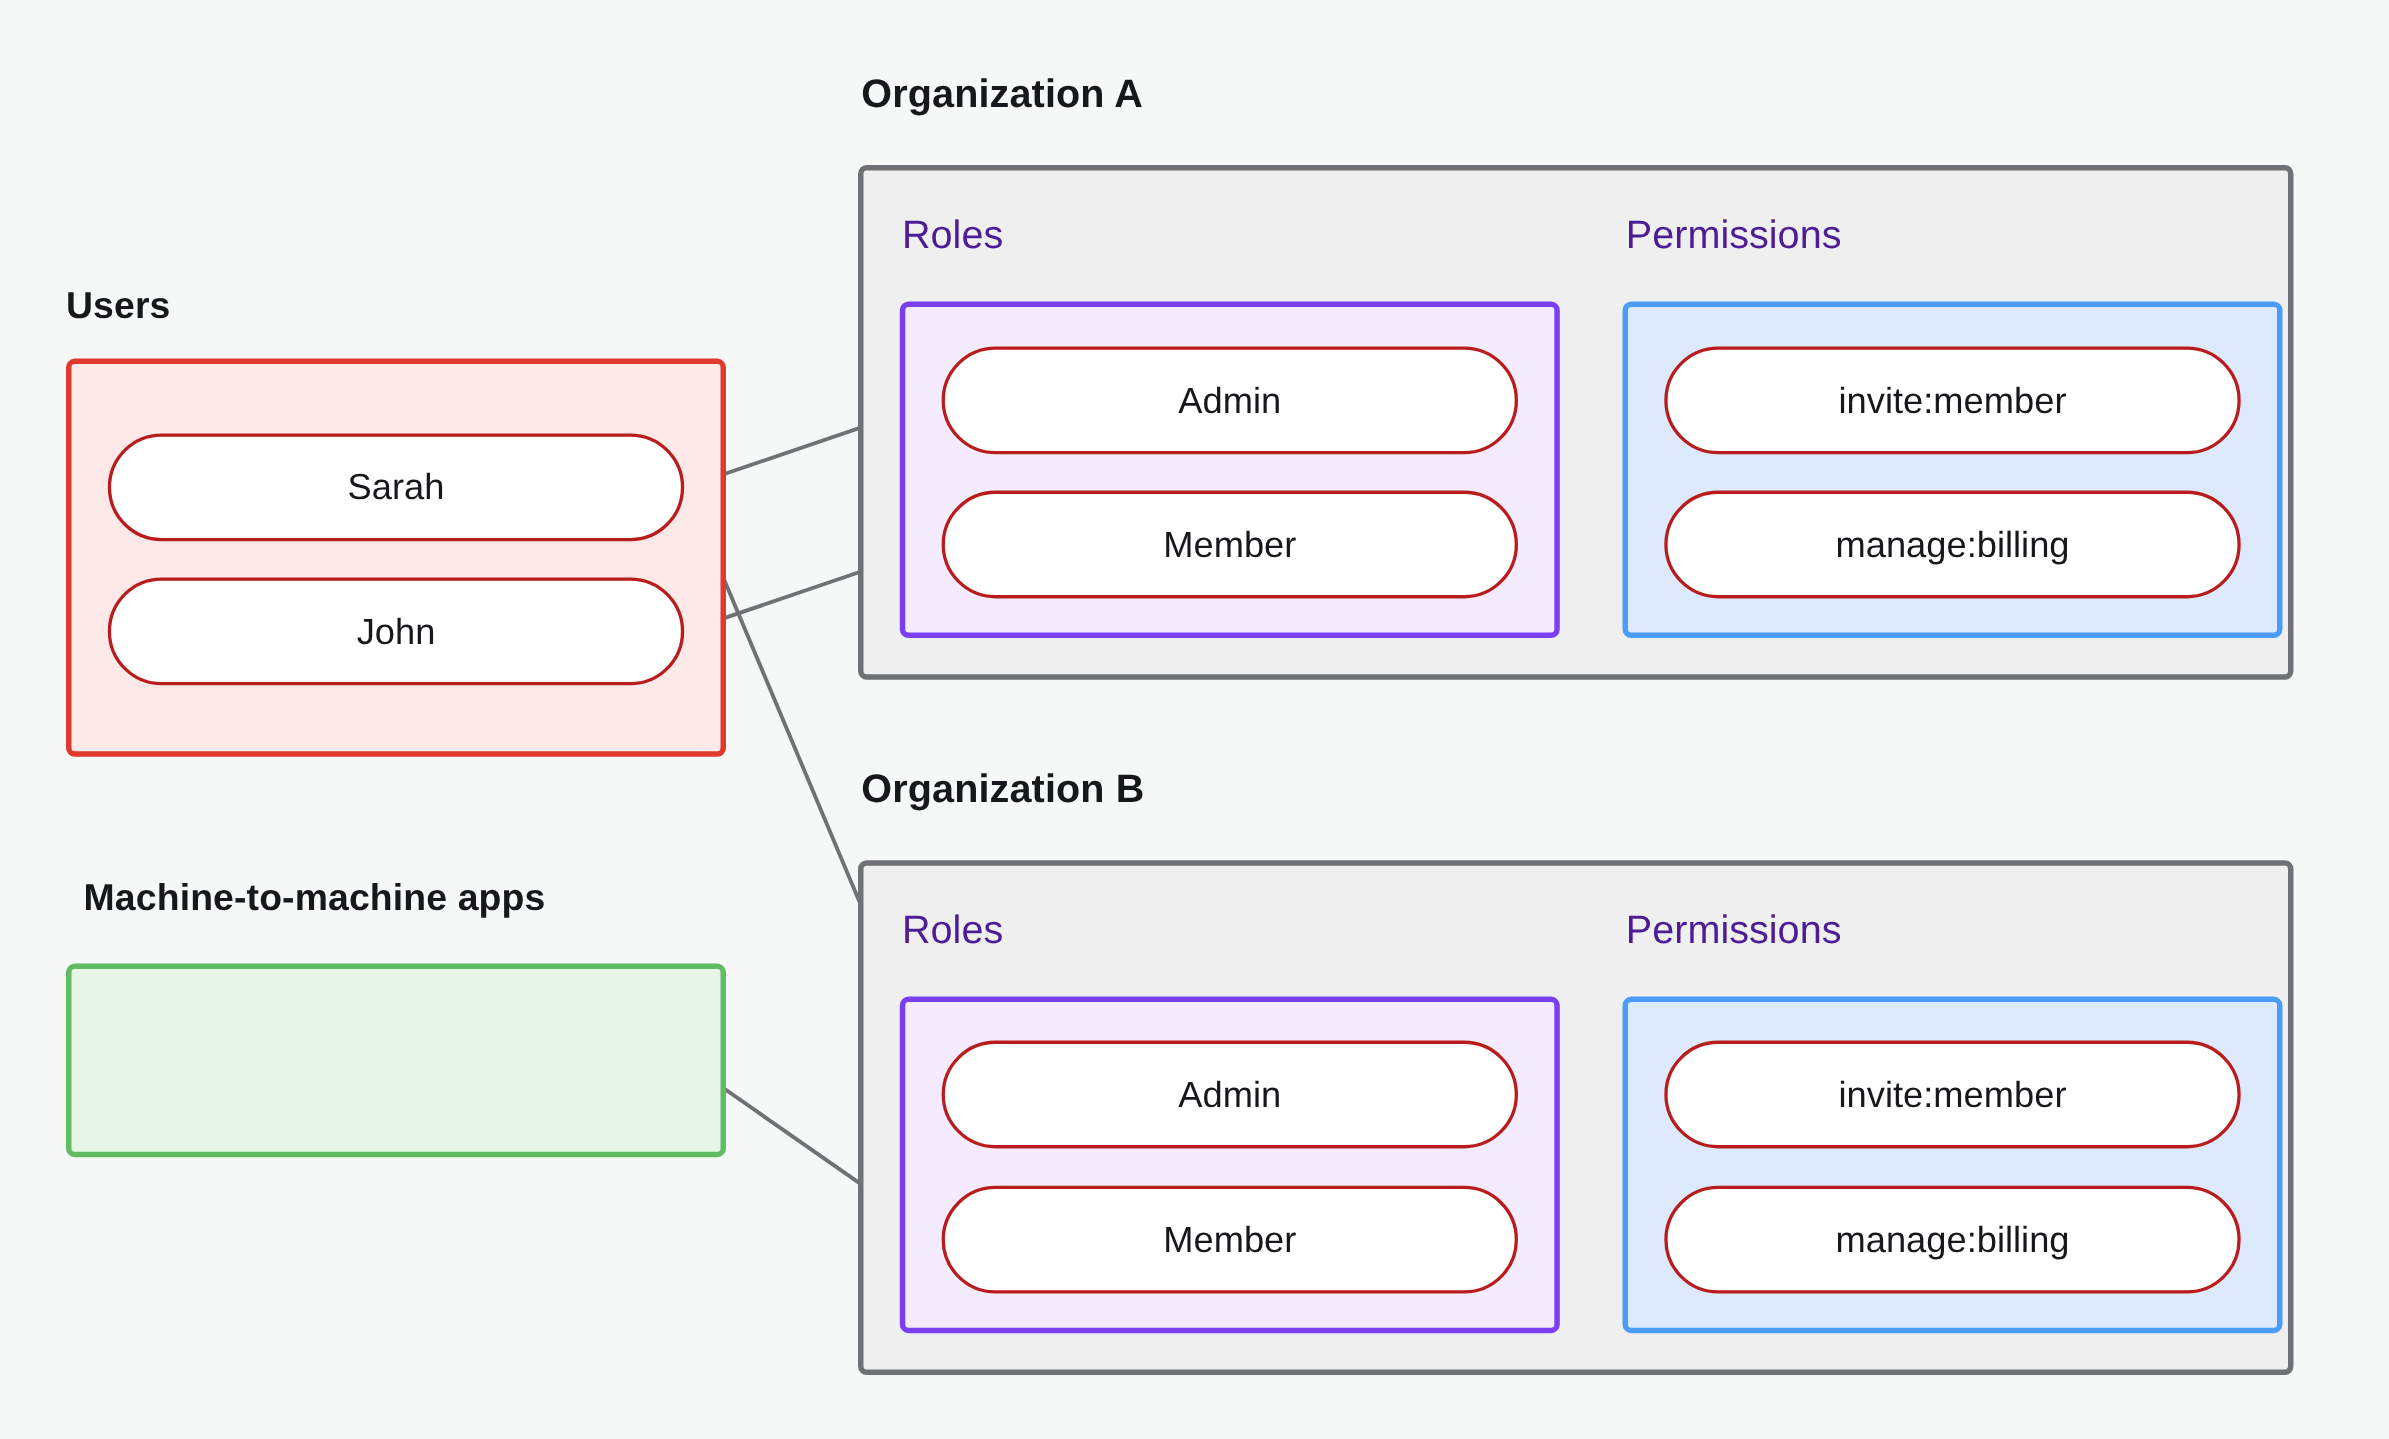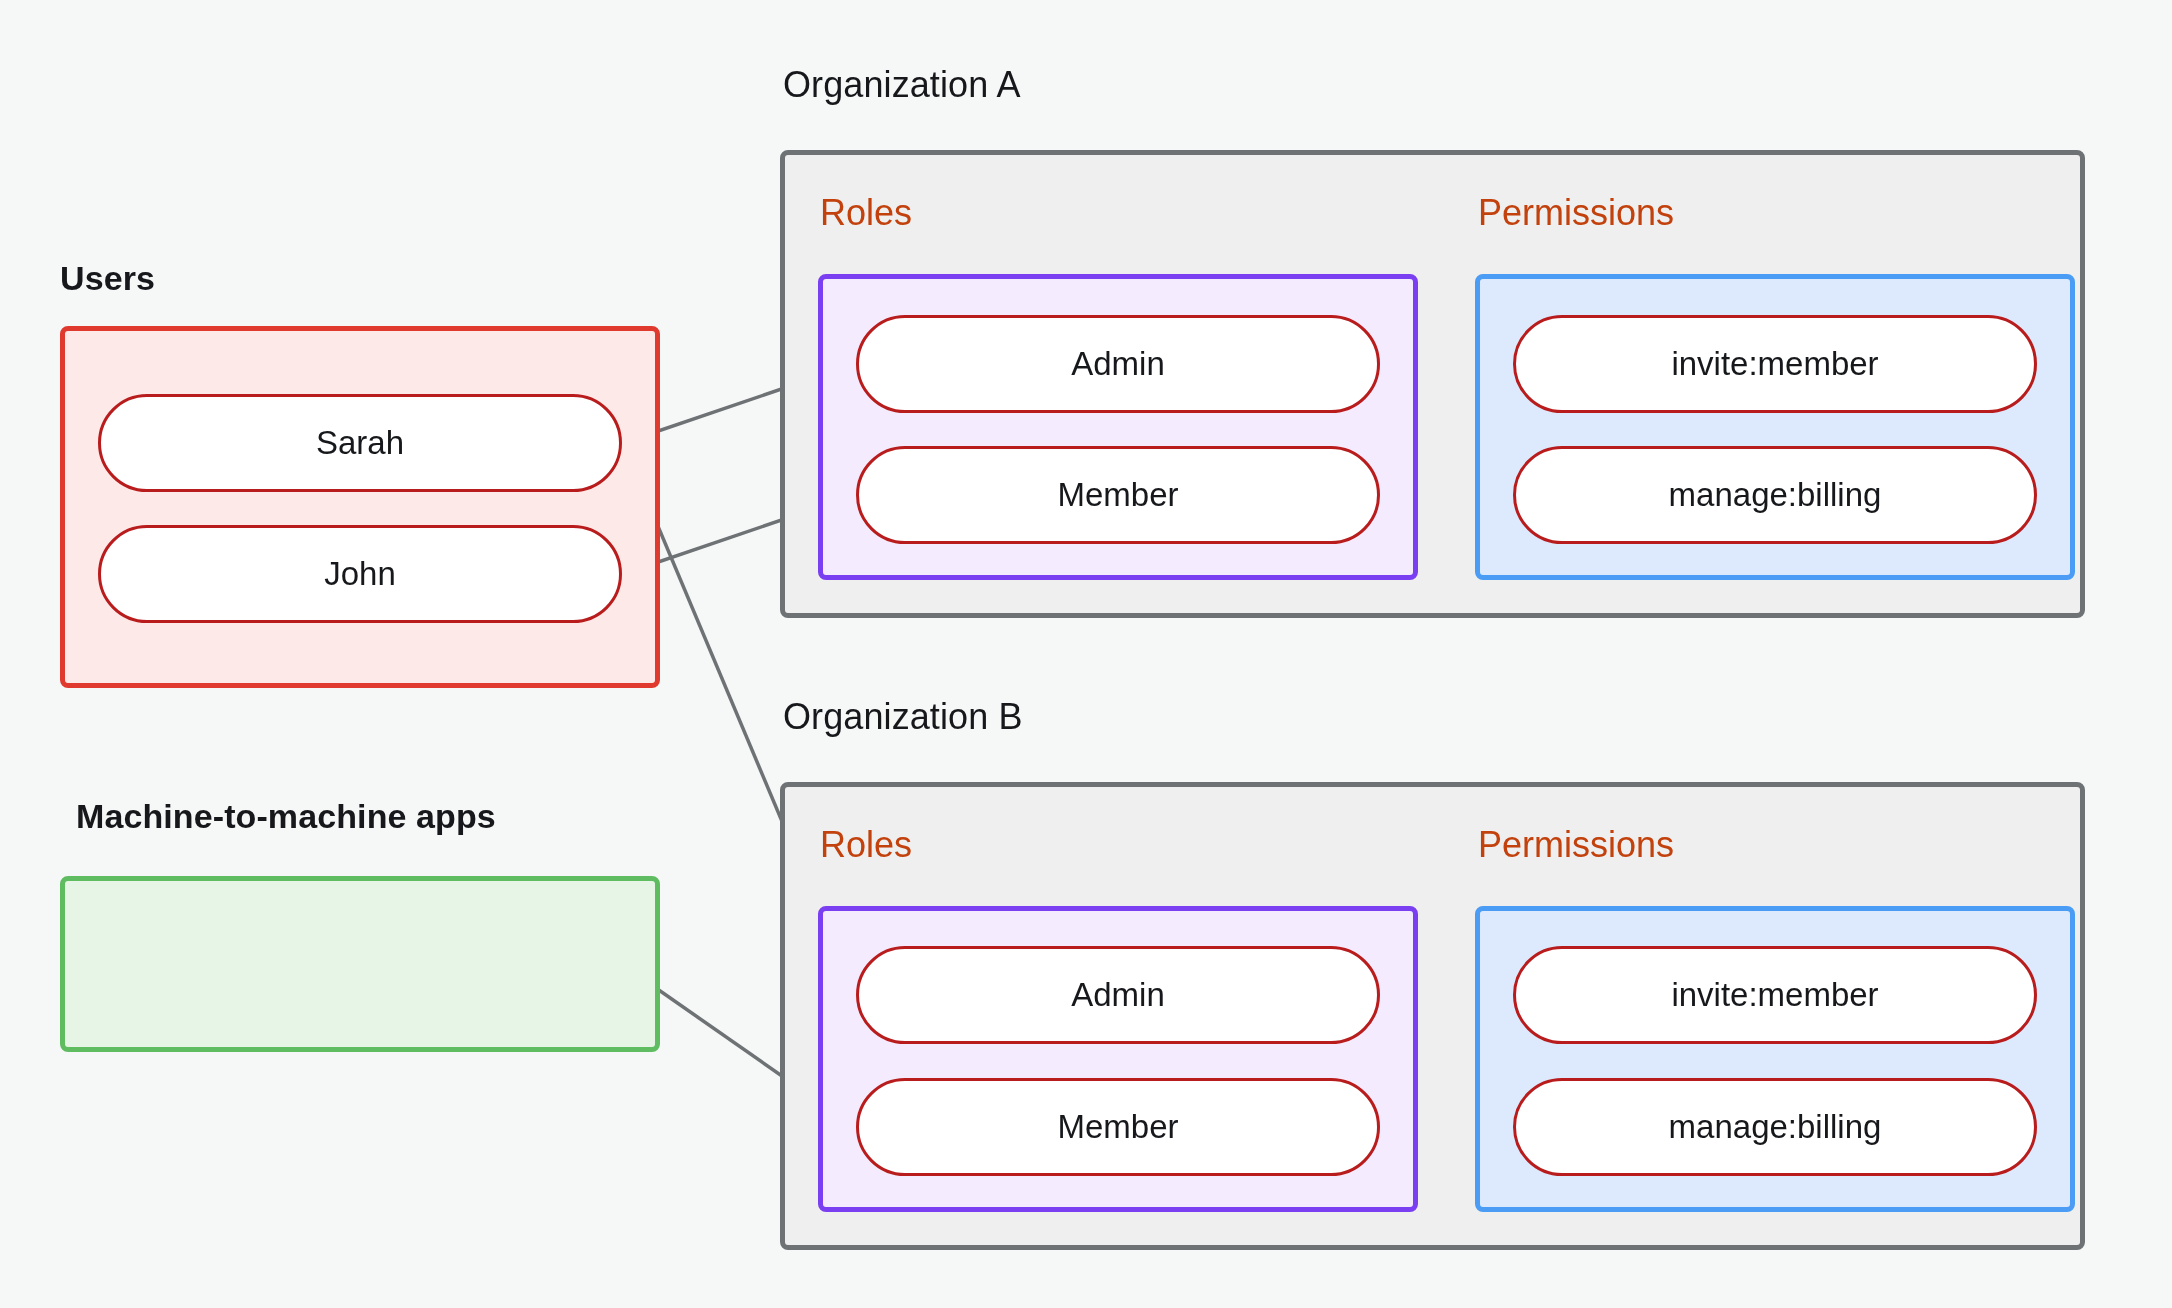--- a/index.html
+++ b/index.html
@@ -35,21 +35,21 @@
   .caption {
     position: absolute;
     font-size: 34px;
     font-weight: 700;
     color: #16181b;
     letter-spacing: 0.1px;
     white-space: nowrap;
     z-index: 3;
   }
   .caption.light {
-    font-weight: 400;
+    font-weight: 700;
     font-size: 36px;
     text-align: right;
   }
 
   
   .group-box {
     position: absolute;
     box-sizing: border-box;
     border-radius: 8px;
     z-index: 2;
@@ -73,21 +73,21 @@
   .box-perms {
     border: 5px solid #4a9cf5;
     background: #ddeafd;
   }
 
   
   .col-title {
     position: absolute;
     font-size: 36px;
     font-weight: 400;
-    color: #c2410c;
+    color: #4c1d95;
     white-space: nowrap;
     z-index: 4;
   }
 
   
   .pill {
     position: absolute;
     box-sizing: border-box;
     background: #ffffff;
     border: 3px solid #b91c1c;

